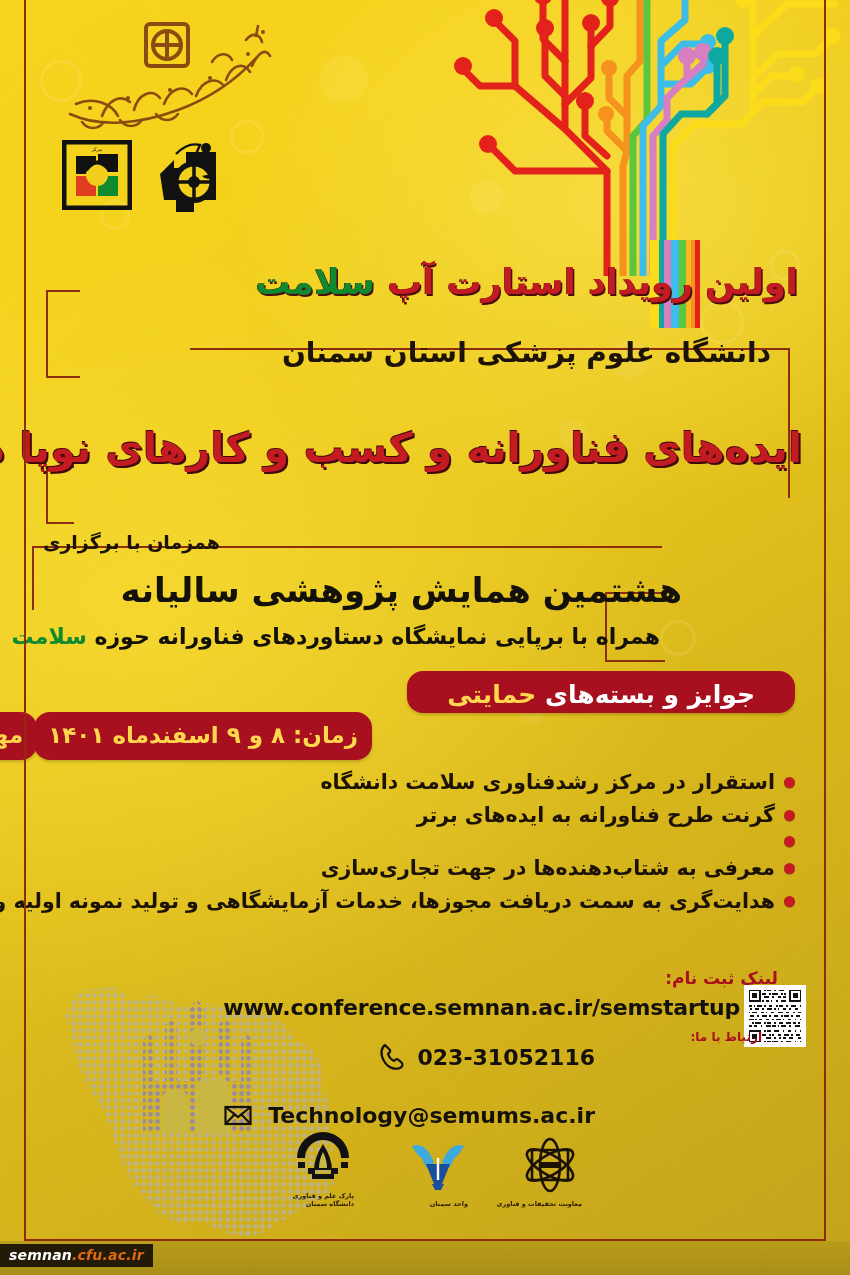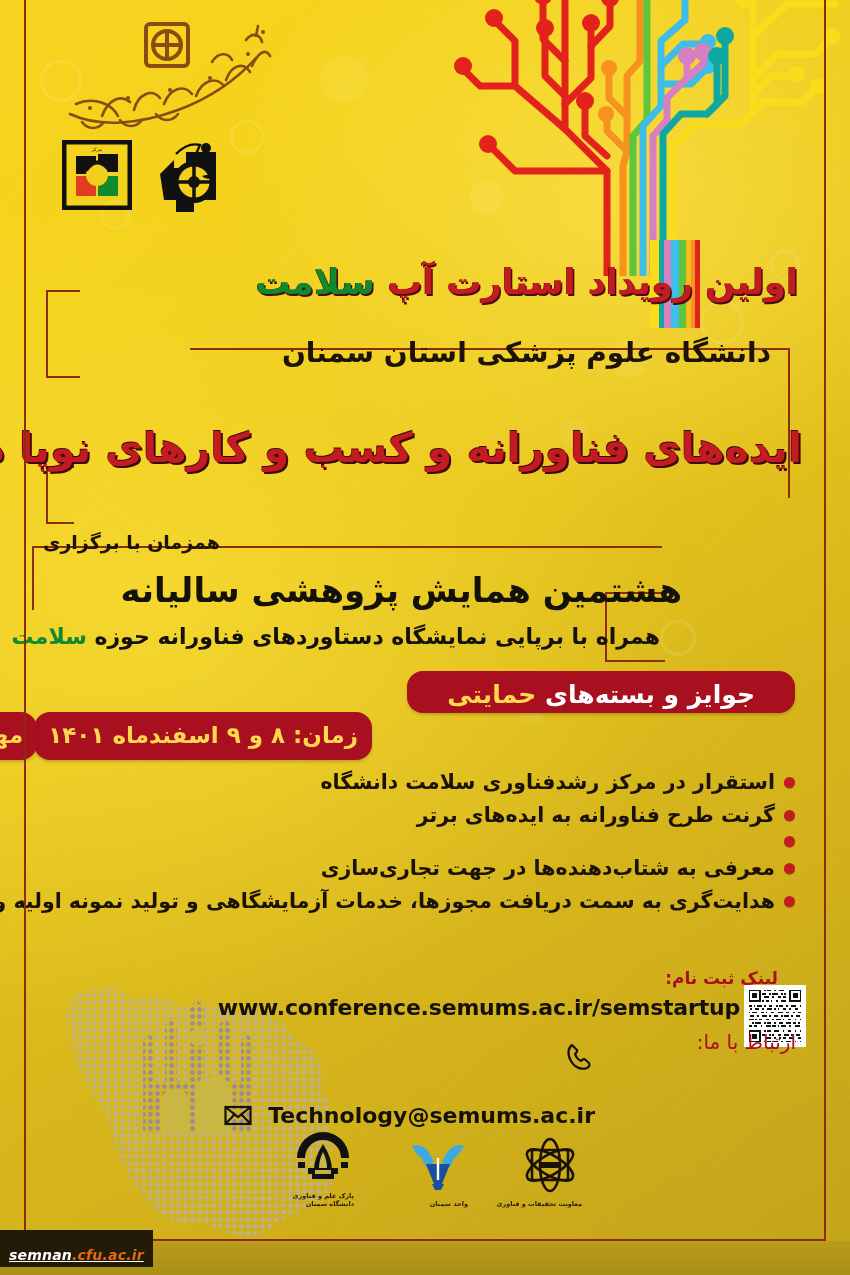--- a/index.html
+++ b/index.html
@@ -72,38 +72,38 @@
   .prizes li{list-style:none;display:flex;align-items:center;justify-content:flex-start;
     gap:9px;margin:0 0 9px 0;font-size:20.5px;font-weight:bold;color:#1b1205;white-space:nowrap;}
   .prizes ul{margin:0;padding:0;}
   .dot{width:11px;height:11px;border-radius:50%;background:#c41a22;flex:0 0 auto;
        box-shadow:0 1px 0 rgba(0,0,0,.25);}
 
   
   .lnk-lbl{position:absolute;right:72px;top:968px;z-index:6;color:#a9101f;font-weight:bold;font-size:17px;direction:rtl;}
   .url{position:absolute;right:110px;top:995px;z-index:6;color:#14110a;font-weight:bold;font-size:22px;direction:ltr;letter-spacing:-.2px;}
   .qr{position:absolute;right:44px;top:985px;width:62px;height:62px;z-index:6;background:#fff;padding:3px;}
-  .ct-lbl{position:absolute;right:54px;top:1030px;z-index:6;color:#a9101f;font-weight:normal;font-size:20px;direction:rtl;}
+  .ct-lbl{position:absolute;right:88px;top:1030px;z-index:6;color:#a9101f;font-weight:bold;font-size:12px;direction:rtl;}
   .phone{position:absolute;right:255px;top:1042px;z-index:6;display:flex;align-items:center;gap:9px;direction:ltr;}
   .mail{position:absolute;right:255px;top:1100px;z-index:6;display:flex;align-items:center;gap:15px;direction:ltr;}
   .phone span.v,.mail span.v{font-size:22px;font-weight:bold;color:#14110a;}
 
   
   .blogos{position:absolute;left:0;right:0;top:1128px;z-index:6;display:flex;
     justify-content:center;align-items:flex-end;gap:28px;}
   .blogo{text-align:right;width:86px;}
   .blogo .cap{font-size:6.5px;color:#2a1c06;margin-top:2px;direction:rtl;font-weight:bold;}
 
   
   .map{position:absolute;left:35px;top:985px;width:330px;height:265px;z-index:3;opacity:.85;}
 
   
   .wm{position:absolute;left:0;bottom:8px;z-index:9;background:#241a08;
-      padding:17px 9px 4px;font-size:14px;font-weight:bold;font-style:italic;
-      direction:ltr;color:#fff;letter-spacing:.2px;text-decoration:underline;}
+      padding:3px 9px 4px;font-size:14px;font-weight:bold;font-style:italic;
+      direction:ltr;color:#fff;letter-spacing:.2px;}
   .wm .o{color:#e06a12;}
   .footer-band{position:absolute;left:0;right:0;bottom:0;height:34px;
       background:linear-gradient(180deg,#b89c1a 0%, #a98f18 100%);z-index:4;}
 </style>
 </head>
 <body>
 
 <div class="poster">
 
   <div class="tex"></div>
@@ -333,21 +333,21 @@
           <span>معرفی به شتاب‌دهنده‌ها در جهت تجاری‌سازی</span>
         </li>
       <li>
           <span class="dot"></span>
           <span>هدایت‌گری به سمت دریافت مجوزها، خدمات آزمایشگاهی و تولید نمونه اولیه و ...</span>
         </li>
     </ul>
   </div>
 
   <div class="lnk-lbl">لینک ثبت نام:</div>
-  <div class="url">www.conference.semums.ac.ir/semstartup</div>
+  <div class="url">www.conference.semnan.ac.ir/semstartup</div>
 
   <svg class="qr" viewBox="0 0 33 33" shape-rendering="crispEdges">
     <rect width="33" height="33" fill="#fff"></rect>
     <g fill="#111">
       <path d="M1 1h7v7h-7z M2 2h5v5h-5z" fill-rule="evenodd"></path>
         <rect x="3" y="3" width="3" height="3"></rect>
       <path d="M25 1h7v7h-7z M26 2h5v5h-5z" fill-rule="evenodd"></path>
         <rect x="27" y="3" width="3" height="3"></rect>
       <path d="M1 25h7v7h-7z M2 26h5v5h-5z" fill-rule="evenodd"></path>
         <rect x="3" y="27" width="3" height="3"></rect>
@@ -463,20 +463,21 @@
         <rect x="31" y="31" width="1" height="1"></rect>
     </g>
   </svg>
 
   <div class="ct-lbl">ارتباط با ما:</div>
 
   <div class="phone">
     <svg width="30" height="30" viewBox="0 0 30 30">
       <path d="M7 3 C3 6 2 12 6 19 C10 26 17 28 22 26 C25 24.5 25 22 23.5 20.5 L20 17.5 C18.5 16.5 17 18 16 19 C14 18 11 15 10 12 C11 11 13 9.5 12 8 L8.5 4.5 C8 3.8 7.5 3 7 3 Z" fill="none" stroke="#14110a" stroke-width="2.2" stroke-linejoin="round"></path>
     </svg>
+    <span class="v">023-31052116</span>
   </div>
 
   <div class="mail">
     <svg width="30" height="30" viewBox="0 0 30 30">
       <rect x="2.5" y="7" width="25" height="17" fill="none" stroke="#14110a" stroke-width="2.2"></rect>
       <path d="M2.5 7 L15 17 L27.5 7 M2.5 24 L11 15 M27.5 24 L19 15" fill="none" stroke="#14110a" stroke-width="2.2"></path>
     </svg>
     <span class="v">Technology@semums.ac.ir</span>
   </div>
 

